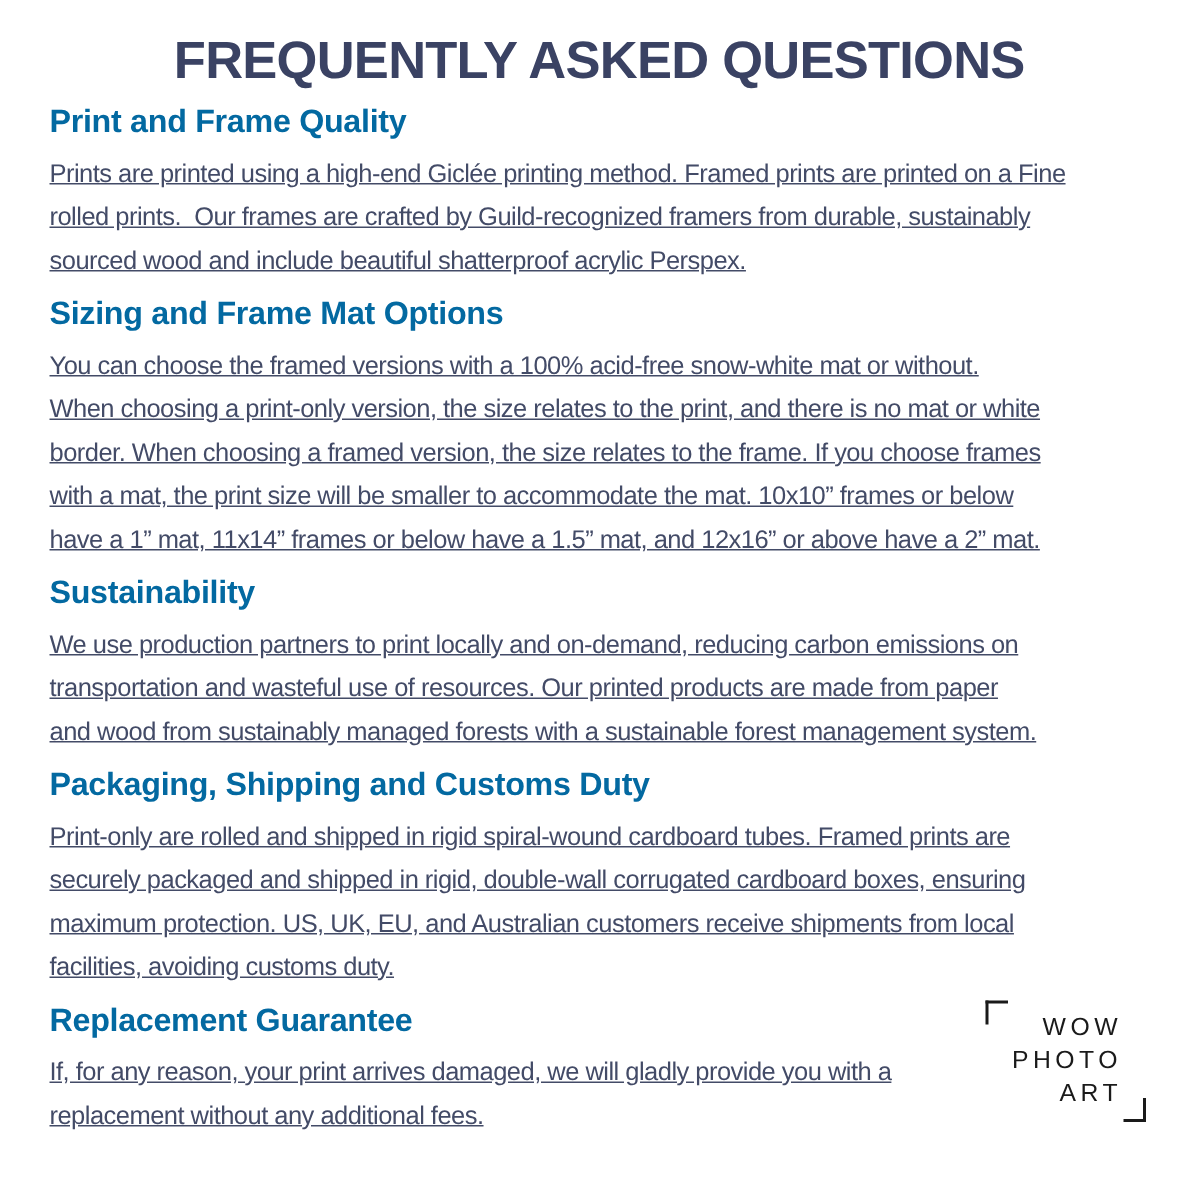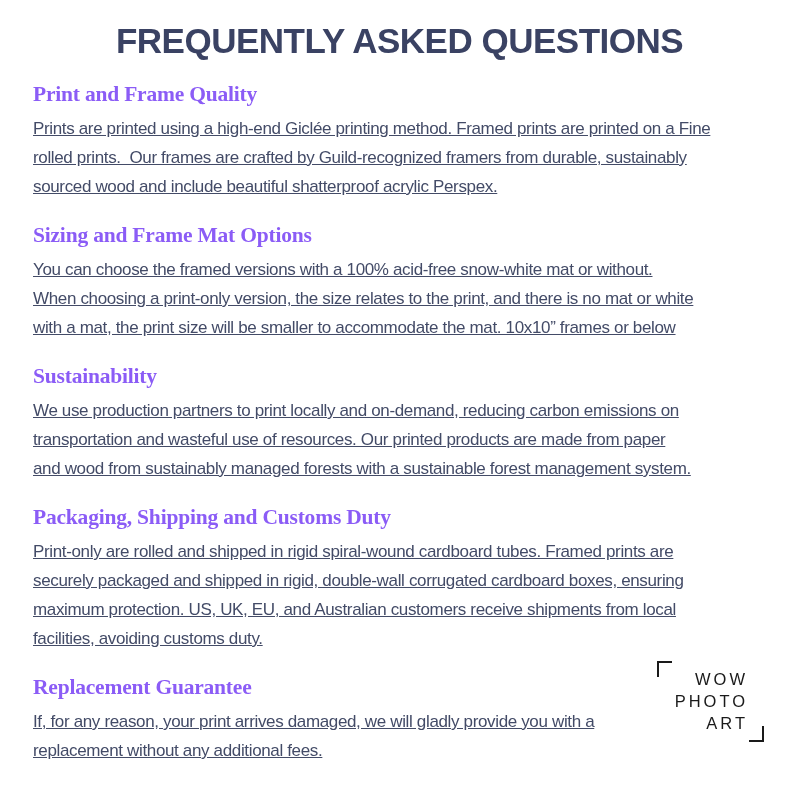--- a/index.html
+++ b/index.html
@@ -25,27 +25,26 @@
     margin: 8px 0 4px;
     text-align: center;
     font-size: 35px;
     line-height: 38px;
     font-weight: 700;
     letter-spacing: -0.5px;
     color: #3a4263;
   }
   section { margin: 0; }
   h2.section-heading {
-    margin: 21px 0 7px;
+    margin: 8px 0 7px;
     font-size: 21.5px;
     line-height: 26px;
     font-weight: 700;
     letter-spacing: -0.2px;
-    color: #8b5cf6;
-    font-family: Liberation Serif, serif;
+    color: #0369a1;
   }
   p.section-paragraph { margin: 0; }
   .ln {
     display: block;
     white-space: pre;
     font-size: 17px;
     line-height: 29px;
     letter-spacing: -0.35px;
     color: #434b67;
     text-decoration: underline;
@@ -102,21 +101,23 @@
       <span class="ln">rolled prints.  Our frames are crafted by Guild-recognized framers from durable, sustainably</span>
       <span class="ln">sourced wood and include beautiful shatterproof acrylic Perspex.</span>
     </p>
   </section>
 
   <section>
     <h2 class="section-heading">Sizing and Frame Mat Options</h2>
     <p class="section-paragraph">
       <span class="ln">You can choose the framed versions with a 100% acid-free snow-white mat or without.</span>
       <span class="ln">When choosing a print-only version, the size relates to the print, and there is no mat or white</span>
+      <span class="ln">border. When choosing a framed version, the size relates to the frame. If you choose frames</span>
       <span class="ln">with a mat, the print size will be smaller to accommodate the mat. 10x10” frames or below</span>
+      <span class="ln">have a 1” mat, 11x14” frames or below have a 1.5” mat, and 12x16” or above have a 2” mat.</span>
     </p>
   </section>
 
   <section>
     <h2 class="section-heading">Sustainability</h2>
     <p class="section-paragraph">
       <span class="ln">We use production partners to print locally and on-demand, reducing carbon emissions on</span>
       <span class="ln">transportation and wasteful use of resources. Our printed products are made from paper</span>
       <span class="ln">and wood from sustainably managed forests with a sustainable forest management system.</span>
     </p>

